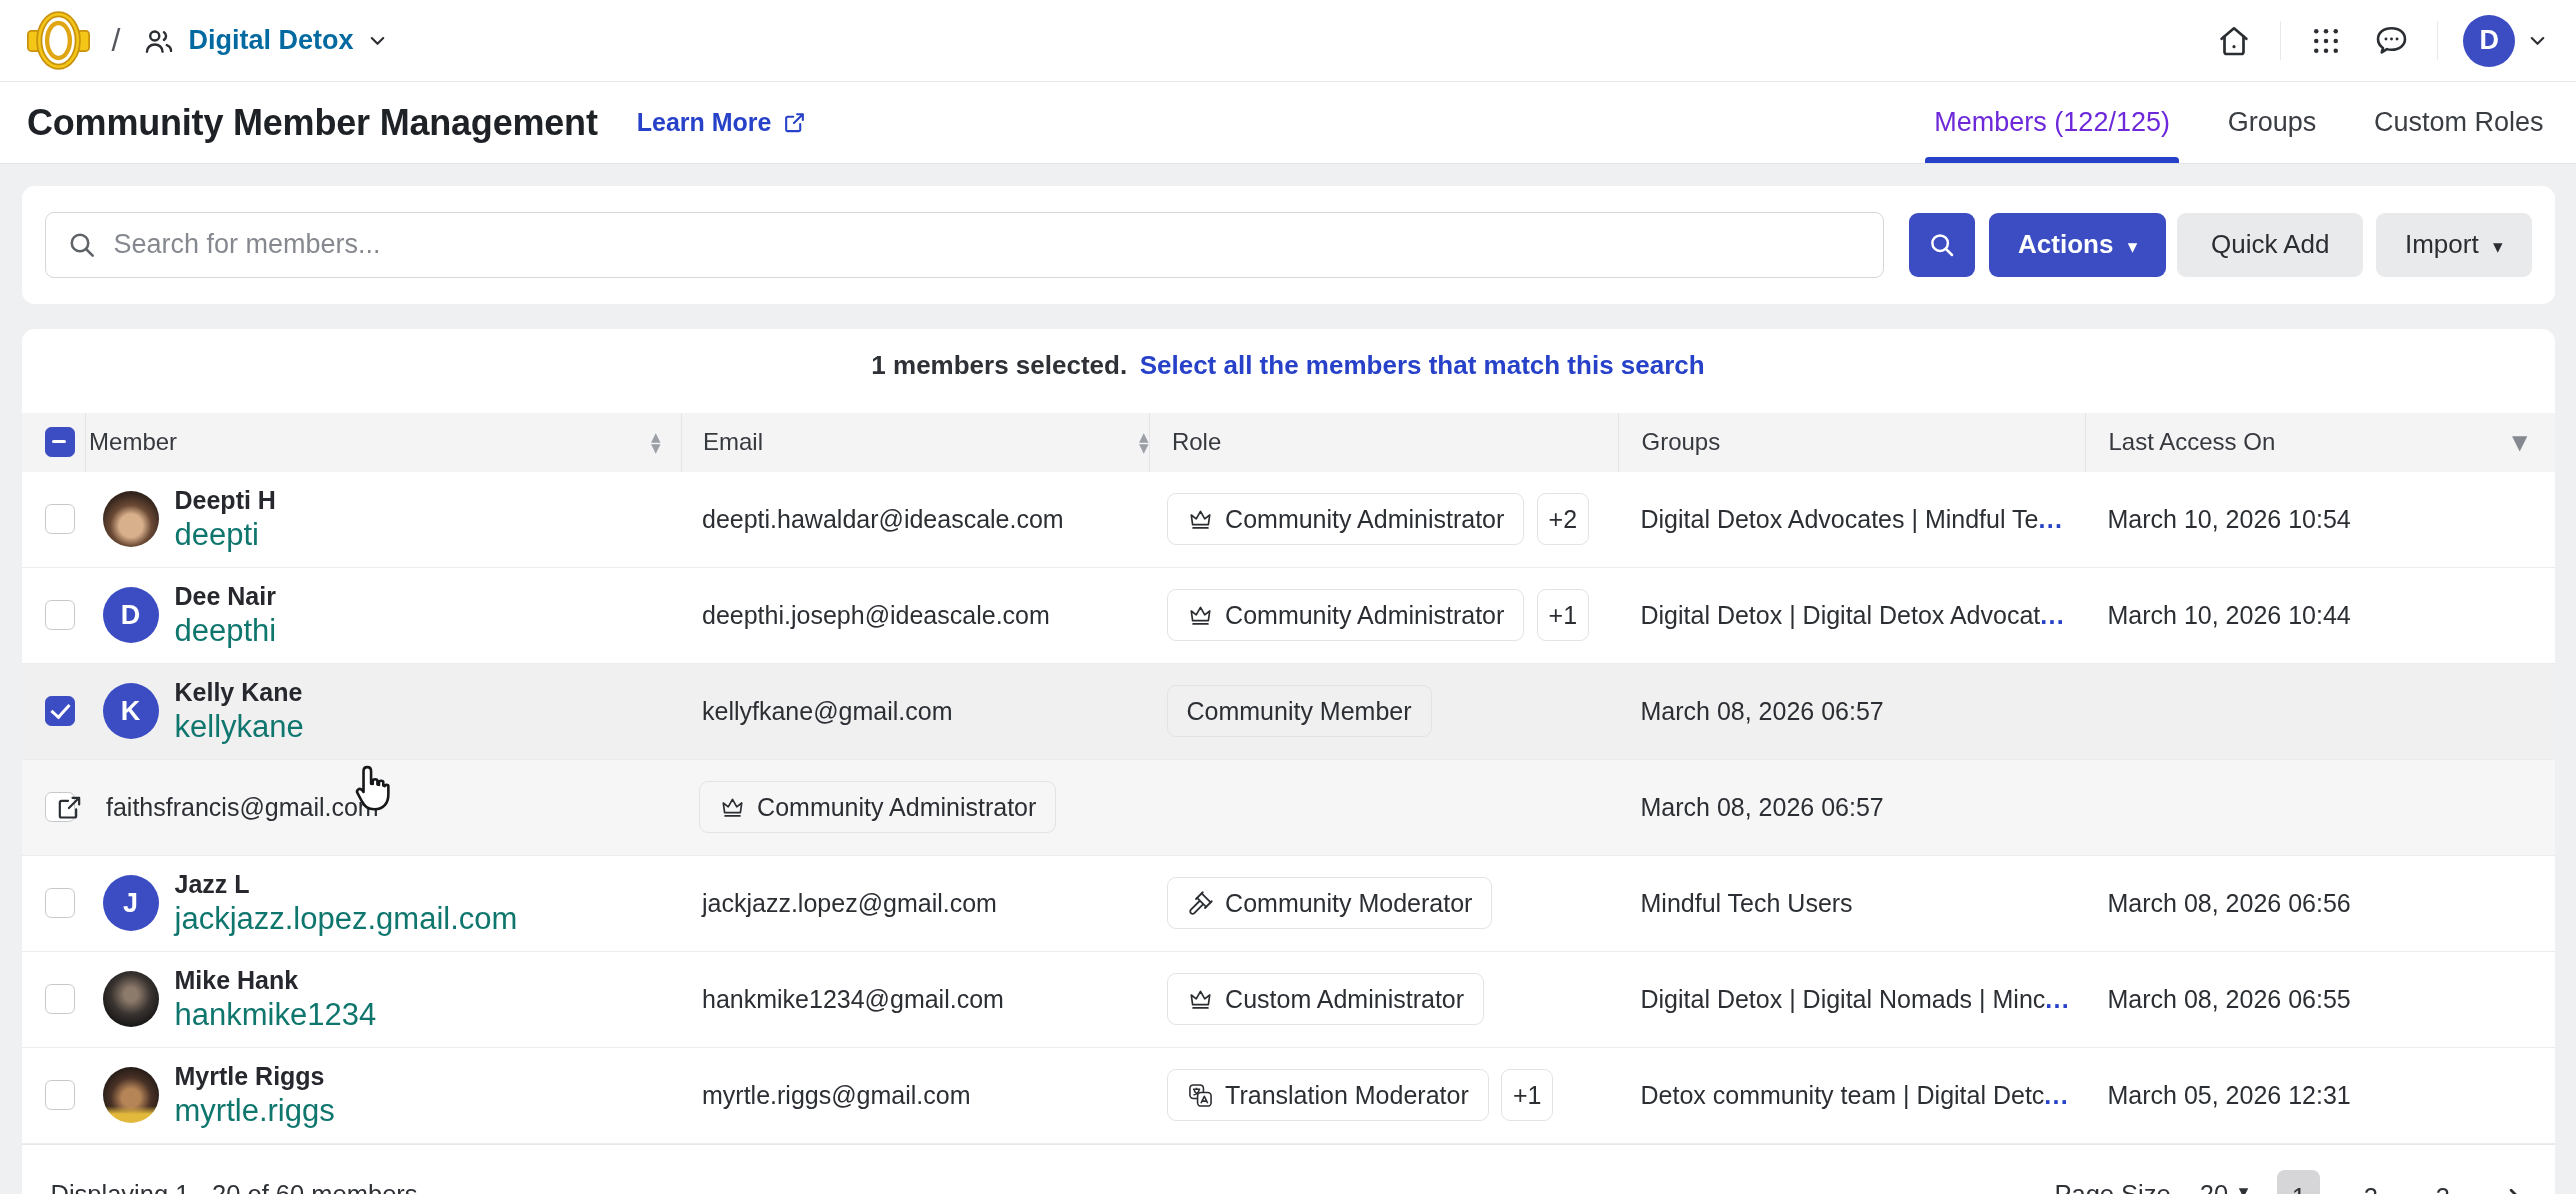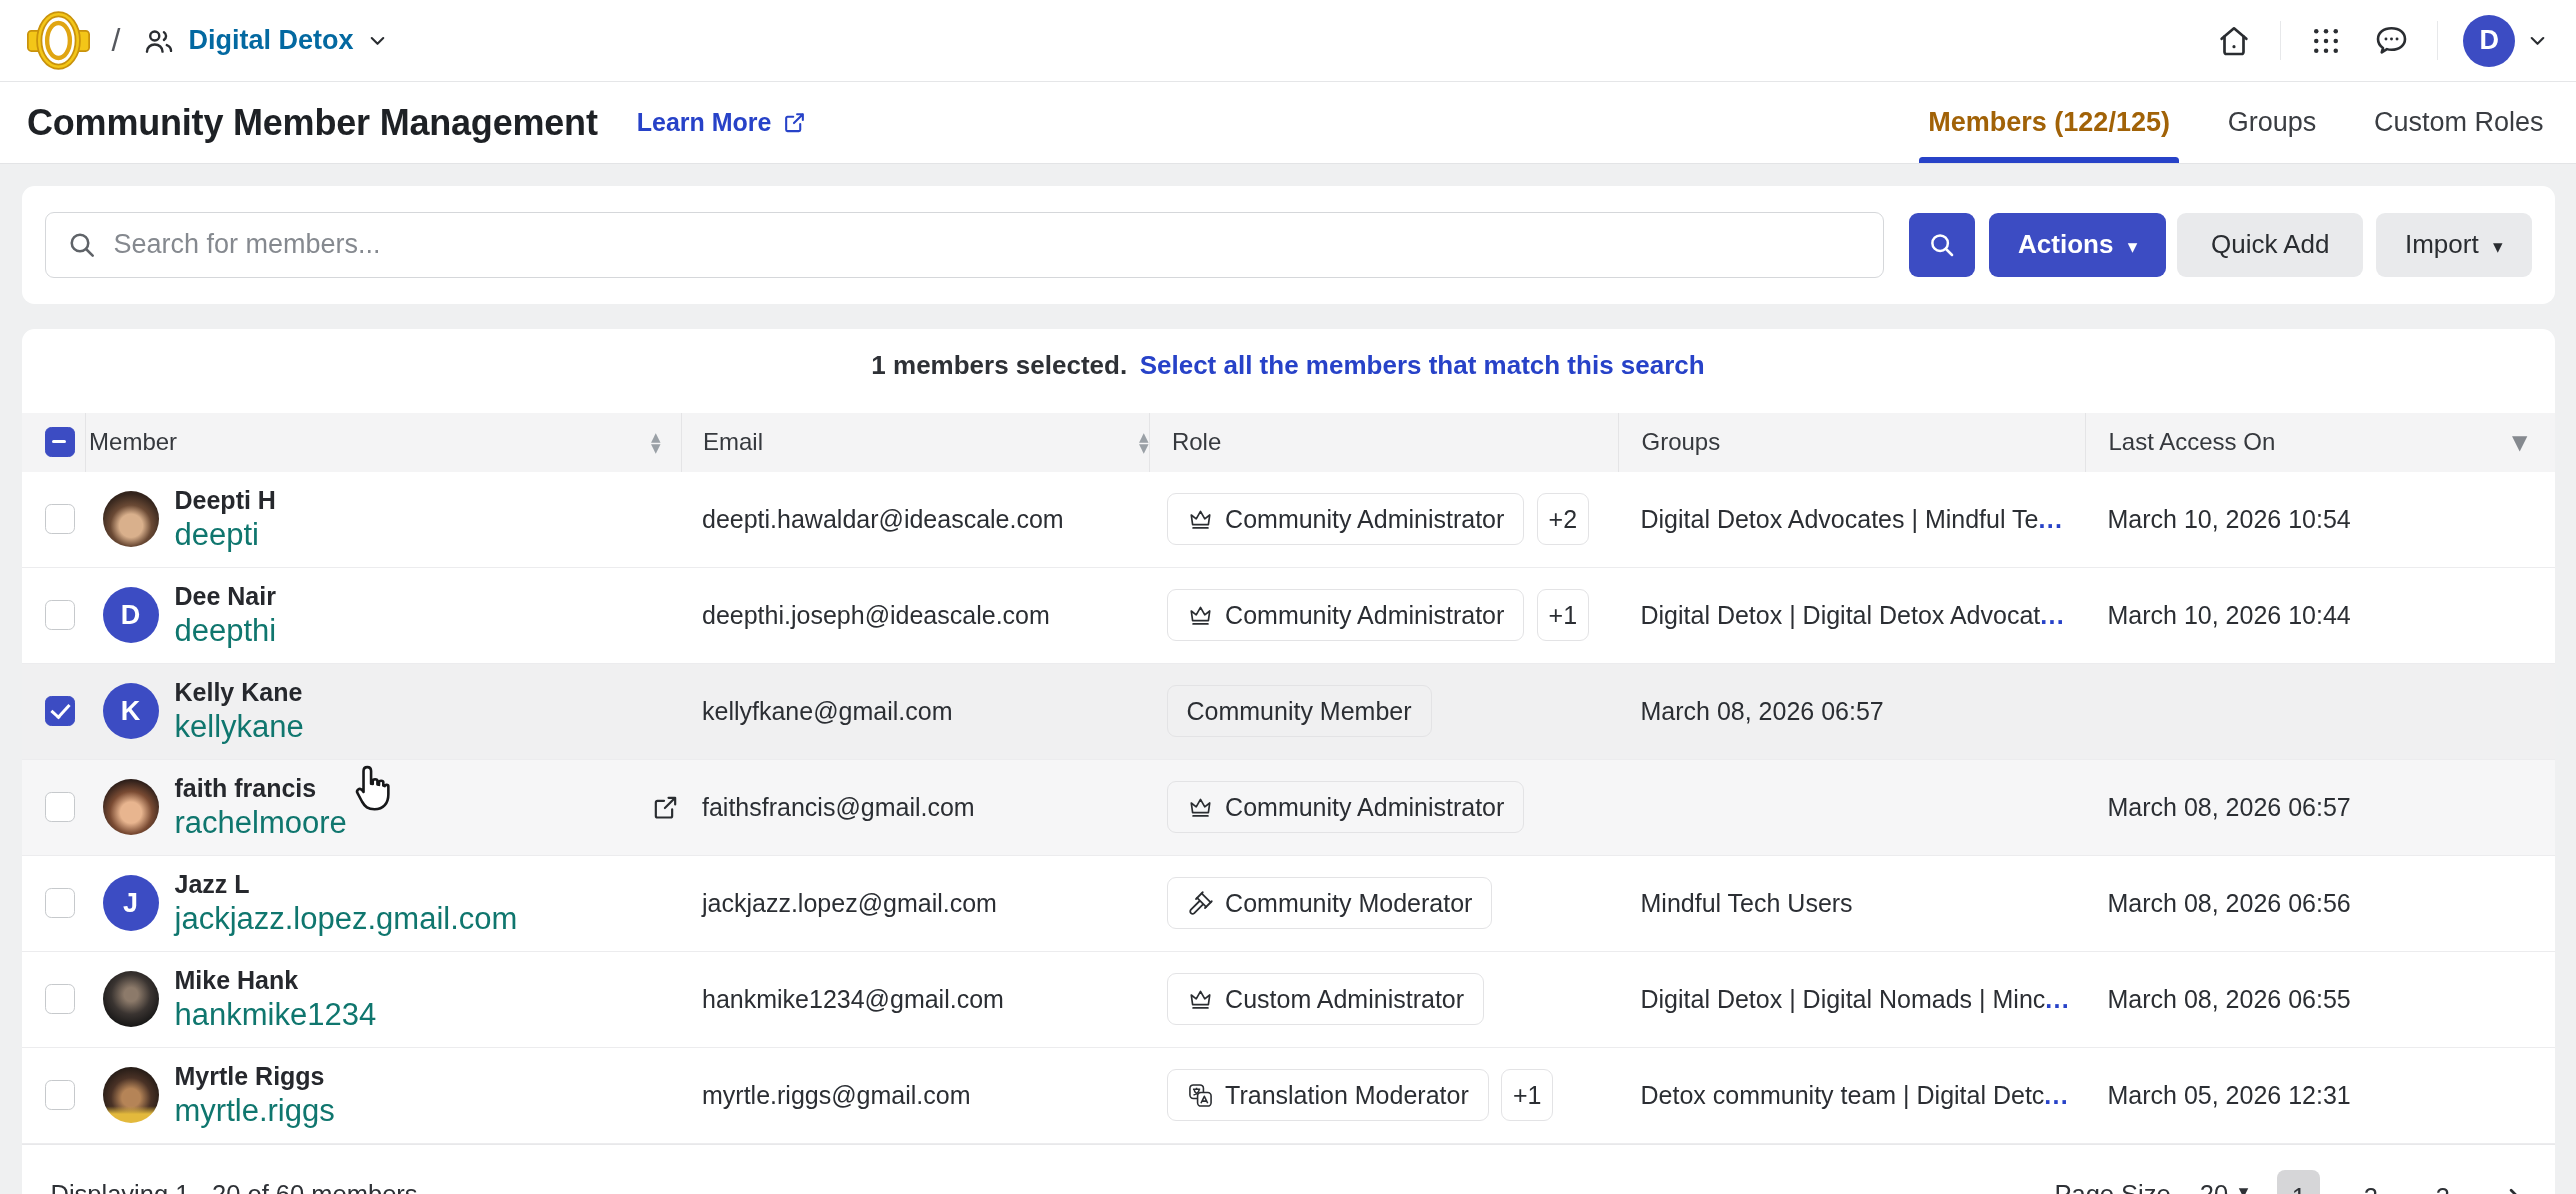--- a/index.html
+++ b/index.html
@@ -23,21 +23,21 @@
     display:flex; align-items:center; justify-content:center; font-size:27px; font-weight:700; }
 
   
   .page-header { height:82px; background:#fff; border-bottom:0.9px solid #e3e4e6;
     display:flex; align-items:stretch; justify-content:space-between; padding:0 27px; }
   .ph-left { display:flex; align-items:center; gap:39px; }
   .page-title { font-size:36px; font-weight:700; color:#1e2125; letter-spacing:-0.2px; }
   .learn-more { display:flex; align-items:center; gap:10.7px; color:#2742c8; font-size:25px; font-weight:600; cursor:pointer; text-decoration:none; }
   .tabs { display:flex; align-items:stretch; gap:47px; }
   .tab { display:flex; align-items:center; position:relative; font-size:27px; color:#3a3d42; cursor:pointer; padding:0 5.4px; }
-  .tab.active { color:#a16207; font-weight:700; }
+  .tab.active { color:#6d28d9; font-weight:400; }
   .tab.active::after { content:""; position:absolute; left:-3.6px; right:-3.6px; bottom:0; height:6.3px; background:#2742c8; border-radius:3.6px 3.6px 0 0; }
 
   
   .content { padding:21.5px 21.5px 0; }
   .search-card { background:#fff; border-radius:12.5px; padding:26px 23px; display:flex; align-items:center; }
   .search-box { flex:1; position:relative; height:66px; margin-right:25px; }
   .search-box input { width:100%; height:66px; border:0.9px solid #d5d7da; border-radius:9px;
     padding:0 21.5px 0 68px; font-size:27px; color:#202124; font-family:"Liberation Sans",sans-serif; outline:none; background:#fff; }
   .search-box input::placeholder { color:#85898f; }
   .search-box .s-icon { position:absolute; left:21.5px; top:17px; }
@@ -384,27 +384,20 @@
     </div>
     <div class="cell c-last">
       <span class="last-text">March 08, 2026 06:57</span>
     </div>
   </div>
 
   <div class="trow grid-cols hover">
     <div class="cell c-check">
       <span class="checkbox"></span>
     </div>
-    <div class="cell c-member">
-      <span class="avatar photo-2"></span>
-      <span class="namewrap">
-        <span class="mname">faith francis</span>
-        <span class="muser">rachelmoore</span>
-      </span>
-    </div>
     <div class="cell c-email">
       <span class="extlink">
         <svg width="29" height="29" viewBox="0 0 24 24" fill="none" stroke="#2a2d31" stroke-width="1.8" stroke-linecap="round" stroke-linejoin="round">
           <path d="M14.5 4H20v5.5M20 4l-8.5 8.5M17.5 13.5V19a1.3 1.3 0 0 1-1.3 1.3H5.3A1.3 1.3 0 0 1 4 19V7.8a1.3 1.3 0 0 1 1.3-1.3h5.5"></path>
         </svg>
       </span>
       <span class="email-text">faithsfrancis@gmail.com</span>
     </div>
     <div class="cell c-role">
       <span class="role-badge">

